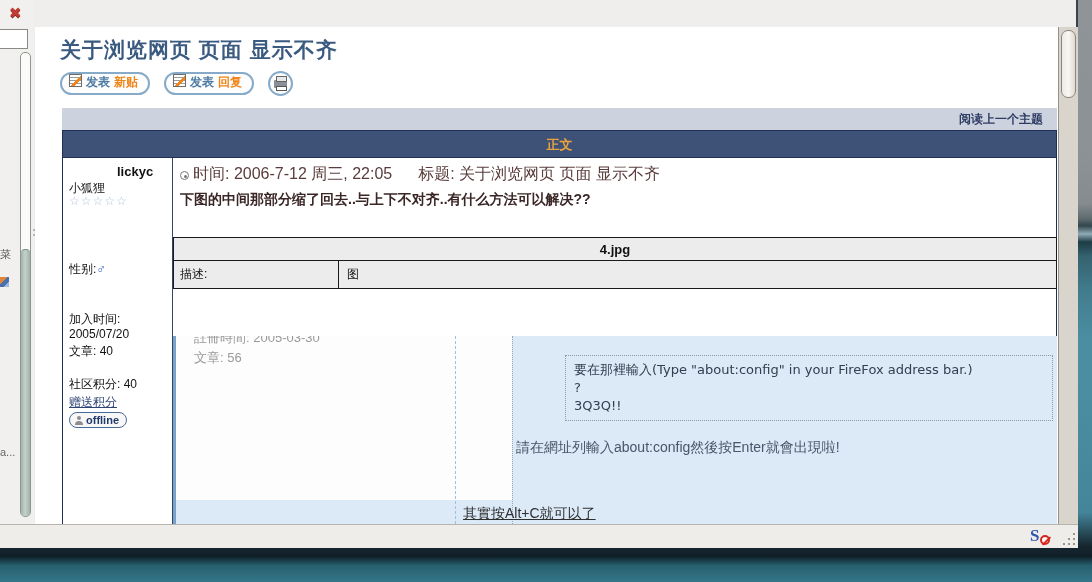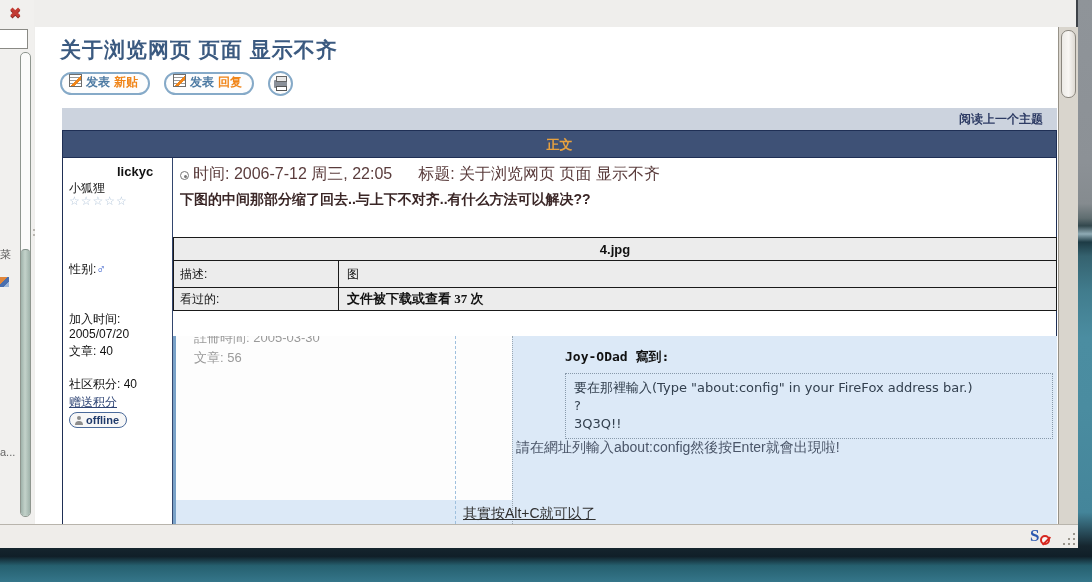--- a/index.html
+++ b/index.html
@@ -251,34 +251,29 @@
     </div>
 
     <div class="post-message">下图的中间那部分缩了回去..与上下不对齐..有什么方法可以解决??</div>
 
     <div class="attachment-table">
       <div class="att-header">4.jpg</div>
       <div class="att-row r1">
         <div class="att-label">描述:</div>
         <div class="att-value">图</div>
       </div>
-      <div class="att-row r3">
-        <div class="att-label">看过的:</div>
-        <div class="att-value">文件被下载或查看 37 次</div>
-      </div>
     </div>
 
     <div class="attached-image">
       <div class="ai-white"></div>
       <div class="ai-dash"></div>
       <div class="ai-dot"></div>
       <span class="ai-regtime">註冊時間: 2005-03-30</span>
       <span class="ai-postcount">文章: 56</span>
       <div class="ai-quote">
-        <div class="ai-quote-title">Joy-ODad 寫到:</div>
         <div class="ai-quote-box">
           <div>要在那裡輸入(Type "about:config" in your FireFox address bar.)</div>
           <div>?</div>
           <div>3Q3Q!!</div>
         </div>
       </div>
       <div class="ai-reply">請在網址列輸入about:config然後按Enter就會出現啦!</div>
       <div class="ai-bottom">其實按Alt+C就可以了</div>
     </div>
 

